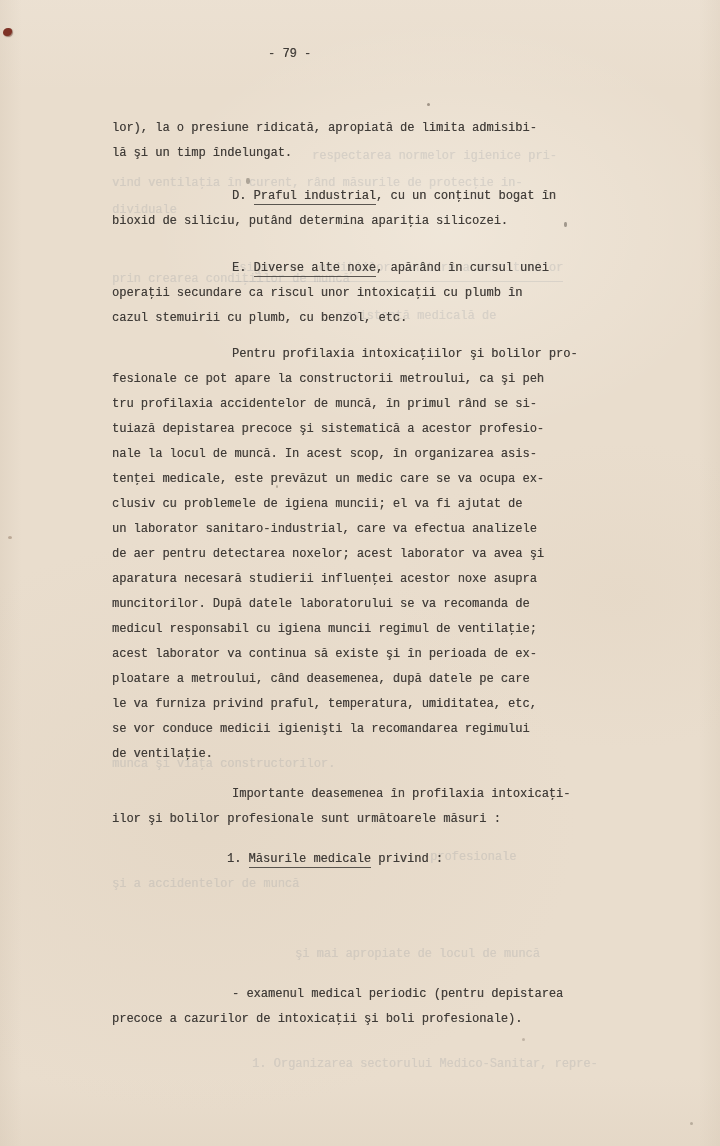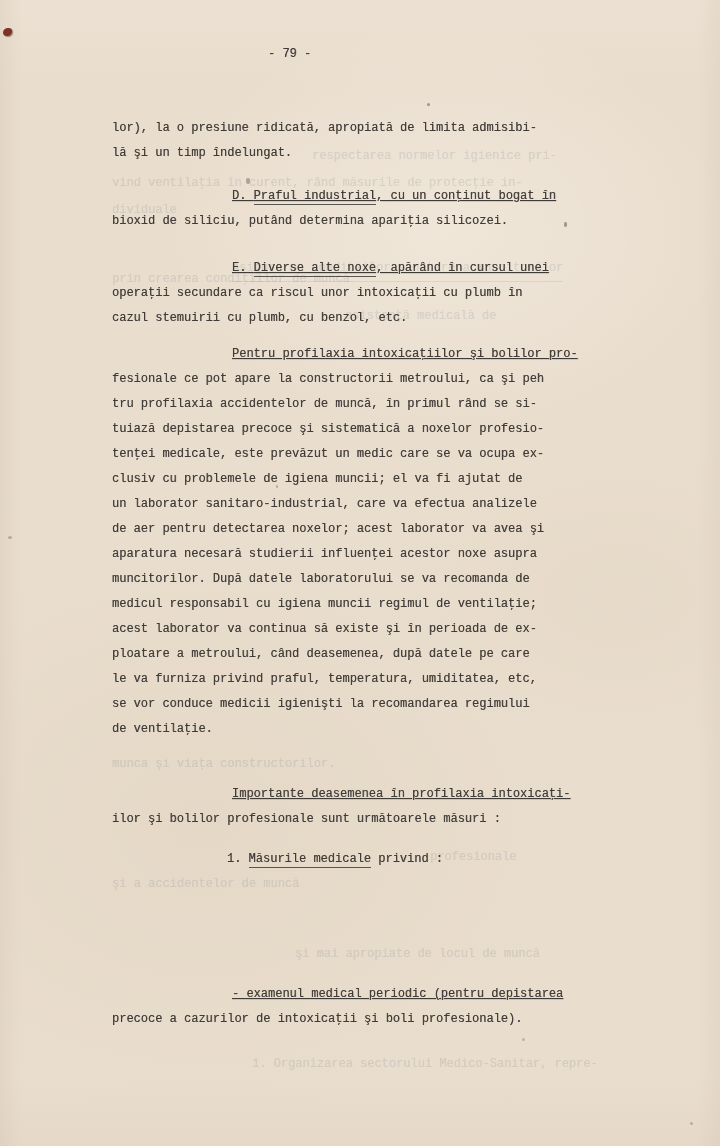--- a/index.html
+++ b/index.html
@@ -21,21 +21,21 @@
     color:#3f3b37;
     font-size:12px;
     line-height:25px;
     letter-spacing:0;
     white-space:pre;
     text-shadow:0.3px 0.3px 0.5px rgba(63,59,55,0.55);
   }
   .pgnum{position:absolute;top:42px;left:268px;}
   .para{position:absolute;left:112px;width:606px;}
   .ln{height:25px;}
-  .ind{padding-left:120px;text-decoration:underline;}
+  .ind{padding-left:120px;}
   .ind2{padding-left:115px;}
   .u{border-bottom:1.6px solid rgba(64,60,56,0.85);padding-bottom:1px;}
   .ghost{
     position:absolute;
     font-size:12px;line-height:25px;white-space:pre;
     color:#6e7a8a;opacity:0.17;
     filter:blur(0.4px);
     text-shadow:0.4px 0.4px 0.6px rgba(110,122,138,0.8);
   }
   .ghost-u{border-bottom:1.4px solid rgba(110,122,138,0.9);margin-top:16px;}
@@ -90,21 +90,22 @@
   <div class="para" style="top:256px">
     <div class="ln ink ind"><span>E. </span><span class="u">Diverse alte noxe</span><span>, apărând în cursul unei</span></div>
     <div class="ln ink">operaţii secundare ca riscul unor intoxicaţii cu plumb în</div>
     <div class="ln ink">cazul stemuirii cu plumb, cu benzol, etc.</div>
   </div>
 
   <div class="para" style="top:342px">
     <div class="ln ink ind">Pentru profilaxia intoxicaţiilor şi bolilor pro-</div>
     <div class="ln ink">fesionale ce pot apare la constructorii metroului, ca şi peh</div>
     <div class="ln ink">tru profilaxia accidentelor de muncă, în primul rând se si-</div>
-    <div class="ln ink">tuiază depistarea precoce şi sistematică a noxelor profesio-</div>
+    <div class="ln ink">tuiază depistarea precoce şi sistematică a acestor profesio-</div>
+    <div class="ln ink">nale la locul de muncă. In acest scop, în organizarea asis-</div>
     <div class="ln ink">tenţei medicale, este prevăzut un medic care se va ocupa ex-</div>
     <div class="ln ink">clusiv cu problemele de igiena muncii; el va fi ajutat de</div>
     <div class="ln ink">un laborator sanitaro-industrial, care va efectua analizele</div>
     <div class="ln ink">de aer pentru detectarea noxelor; acest laborator va avea şi</div>
     <div class="ln ink">aparatura necesară studierii influenţei acestor noxe asupra</div>
     <div class="ln ink">muncitorilor. După datele laboratorului se va recomanda de</div>
     <div class="ln ink">medicul responsabil cu igiena muncii regimul de ventilaţie;</div>
     <div class="ln ink">acest laborator va continua să existe şi în perioada de ex-</div>
     <div class="ln ink">ploatare a metroului, când deasemenea, după datele pe care</div>
     <div class="ln ink">le va furniza privind praful, temperatura, umiditatea, etc,</div>

